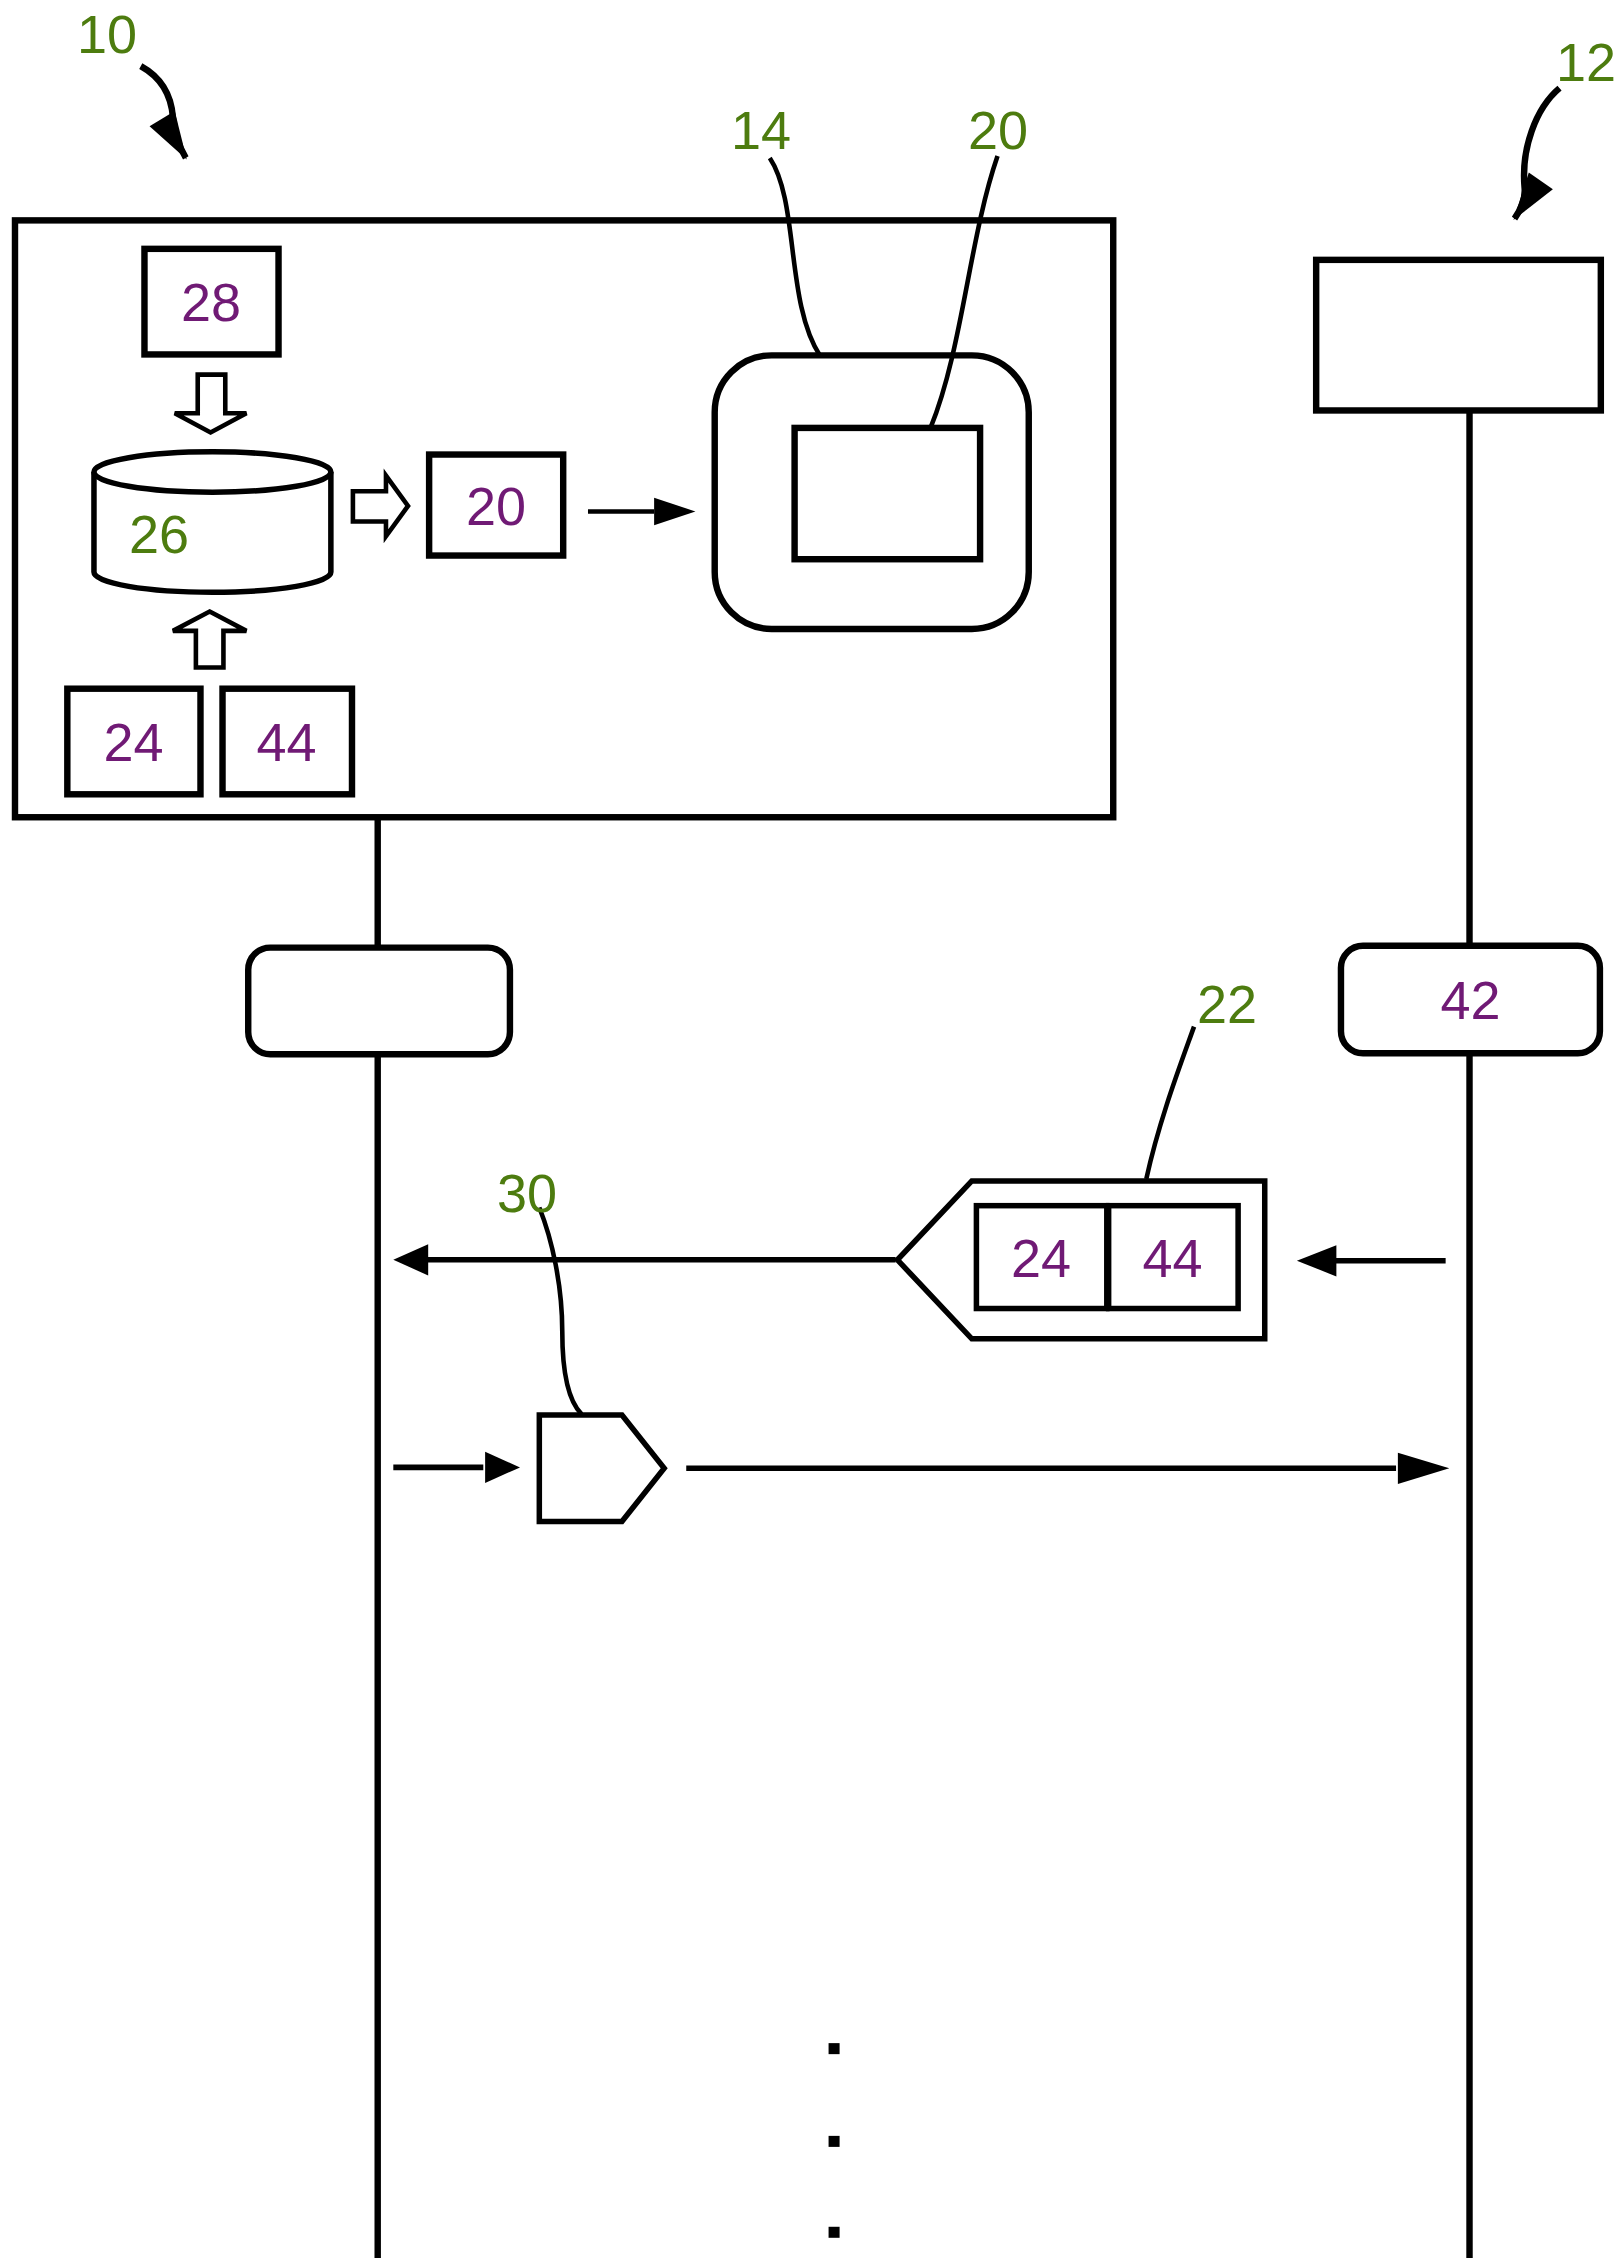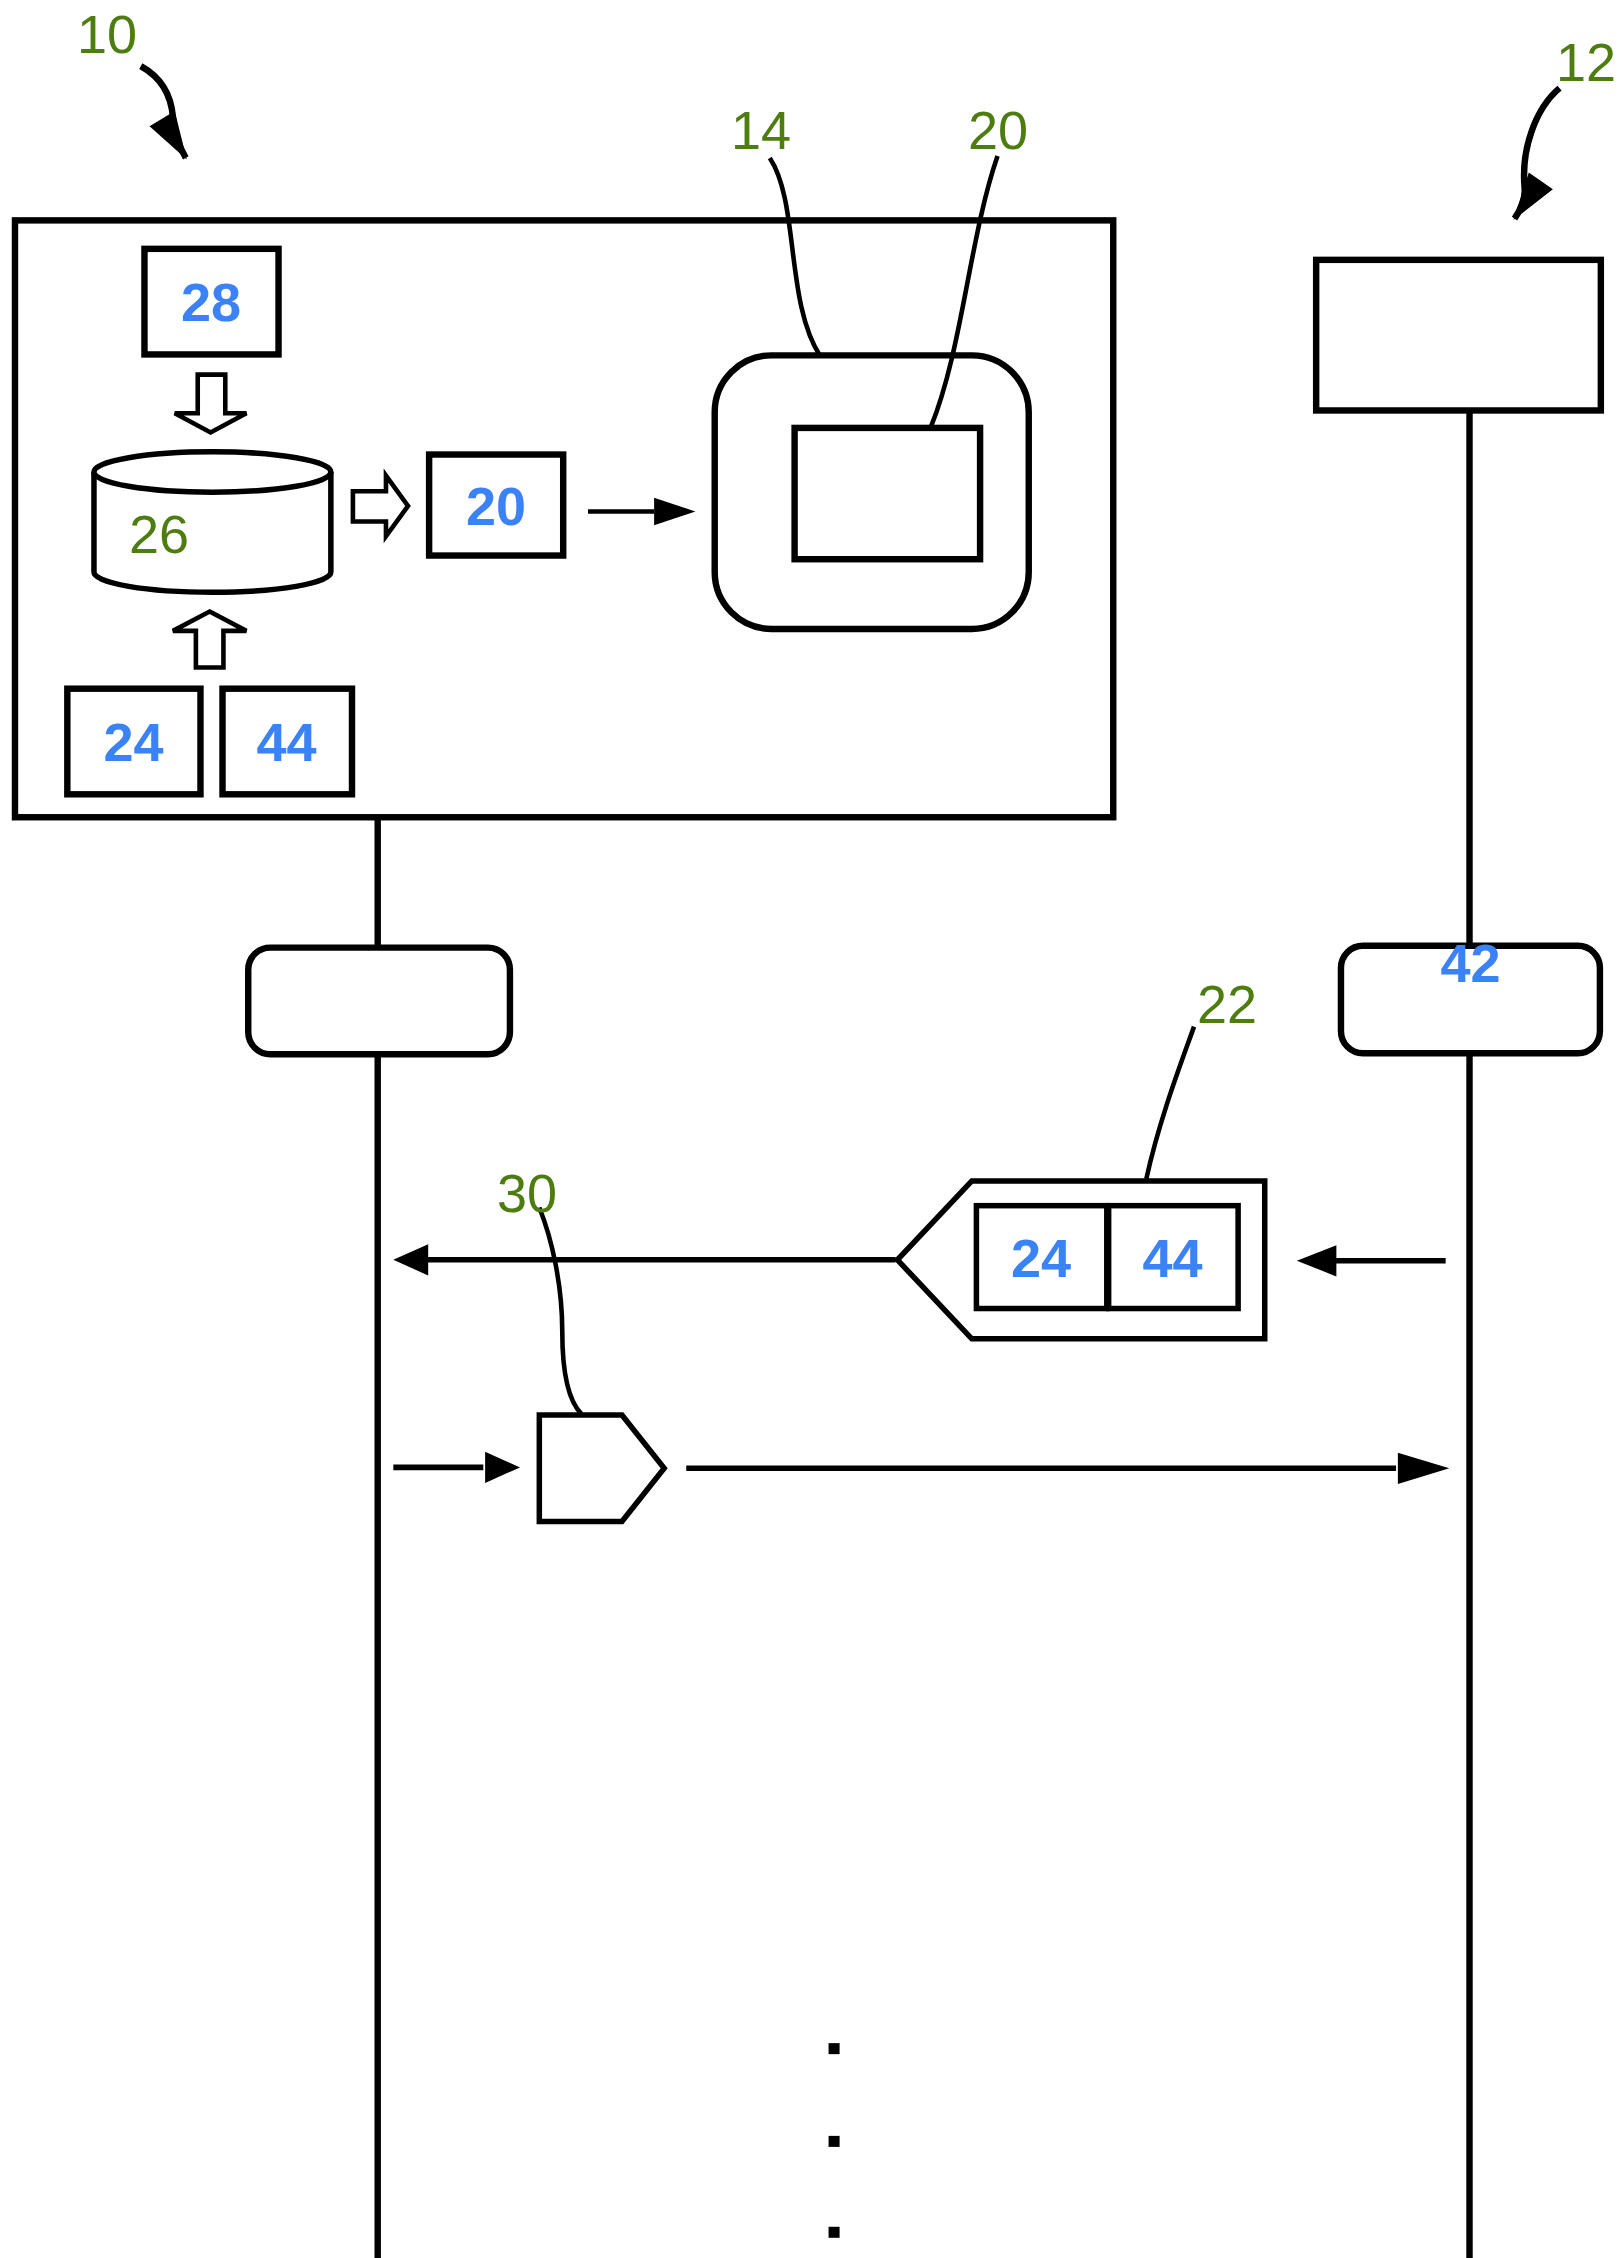--- a/index.html
+++ b/index.html
@@ -19,22 +19,21 @@
     line-height:1.05;
     color:#4d7c0f;
     white-space:nowrap;
   }
   .clbl{
     position:absolute;
     display:flex;
     align-items:center;
     justify-content:center;
     font-size:54px;
-    color:#3b82f6;
-    font-weight:bold;
+    color:#701a75;
   }
 </style>
 </head>
 <body>
 
 <div id="stage">
 
   <svg width="1625" height="2258" viewBox="0 0 1769 2459">
     <defs>
       <marker id="ah" markerUnits="userSpaceOnUse" markerWidth="60" markerHeight="44" refX="52" refY="20" orient="auto">
@@ -113,18 +112,18 @@
   <div class="lbl" style="left:731px;top:102px;">14</div>
   <div class="lbl" style="left:968px;top:102px;">20</div>
   <div class="lbl" style="left:1197px;top:976px;">22</div>
   <div class="lbl" style="left:497px;top:1145px;margin-top:20px;">30</div>
 
   <div class="clbl" style="left:144px;top:249px;width:134px;height:106px;">28</div>
   <div class="lbl" style="left:129px;top:506px;">26</div>
   <div class="clbl" style="left:429px;top:455px;width:134px;height:101px;">20</div>
   <div class="clbl" style="left:67px;top:689px;width:133px;height:106px;">24</div>
   <div class="clbl" style="left:222px;top:689px;width:129px;height:106px;">44</div>
-  <div class="clbl" style="left:1341px;top:909px;width:259px;height:107px;">42</div>
+  <div class="clbl" style="left:1341px;top:946px;width:259px;height:107px;">42</div>
   <div class="clbl" style="left:976px;top:1206px;width:130px;height:103px;">24</div>
   <div class="clbl" style="left:1108px;top:1206px;width:129px;height:103px;">44</div>
 
 </div>
 
 
 </body></html>

